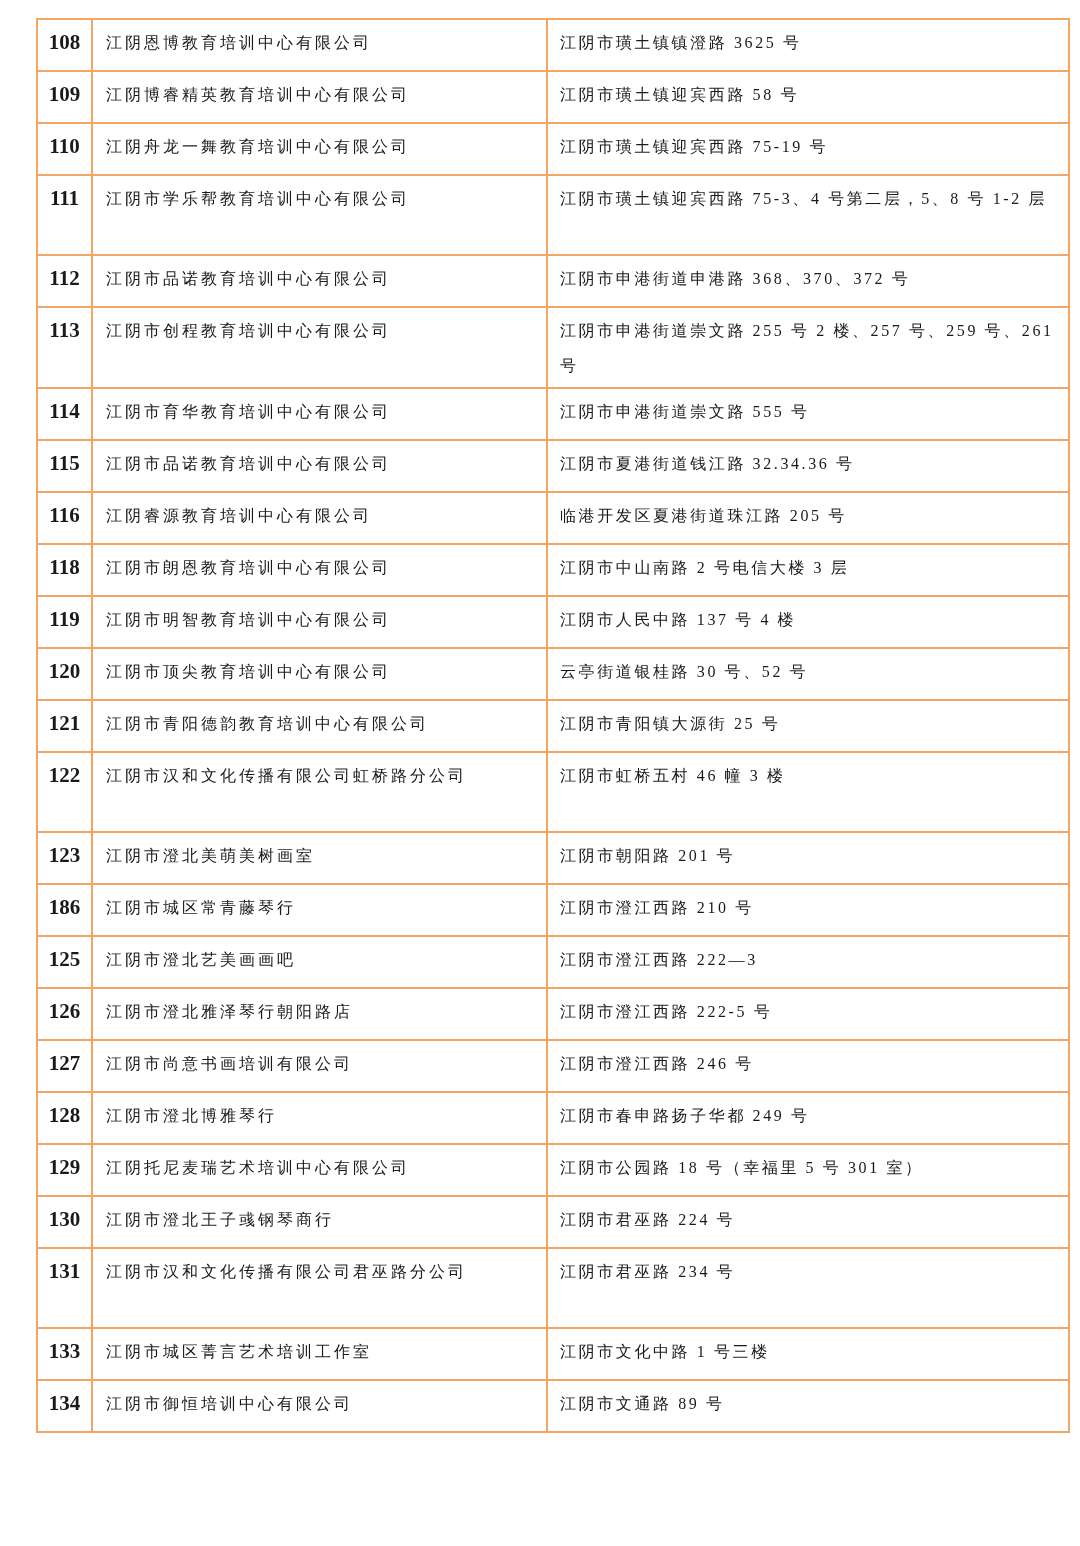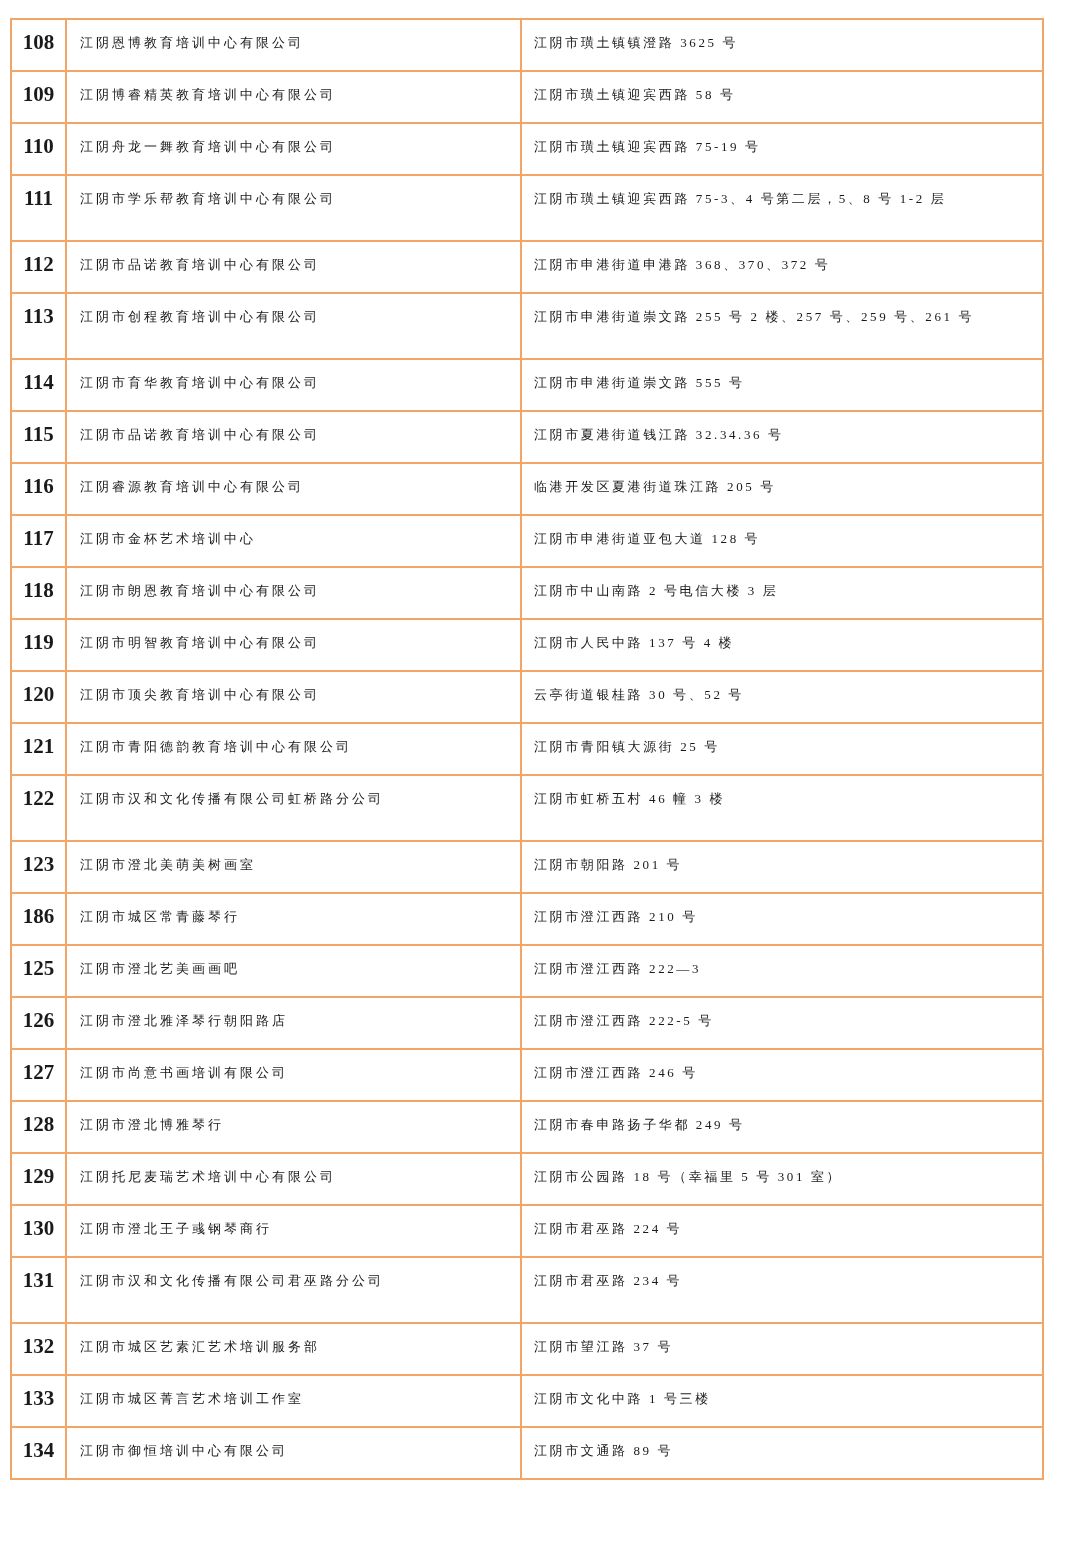--- a/index.html
+++ b/index.html
@@ -10,21 +10,21 @@
   body {
     width: 1080px;
     height: 1546px;
     position: relative;
     overflow: hidden;
     font-family: "DejaVu Serif", "Liberation Serif", serif;
     color: #1a1a1a;
   }
   .table-wrap {
     position: absolute;
-    left: 10px;
+    left: 36px;
     top: 18px;
     width: 1032px;
   }
   table {
     border-collapse: collapse;
     width: 1032px;
     table-layout: fixed;
   }
   td {
     border: 2px solid #f2a564;
@@ -37,33 +37,33 @@
   col.c-addr { width: 522px; }
   td.num {
     font-family: "Liberation Serif", "DejaVu Serif", serif;
     font-weight: bold;
     font-size: 21px;
     text-align: center;
     padding-top: 10px;
     letter-spacing: 0px;
   }
   td.name, td.addr {
-    font-size: 13px;
+    font-size: 16px;
     line-height: 35px;
     padding: 5px 12px 4px 13px;
     letter-spacing: 3px;
     word-break: break-all;
   }
   td.addr {
     padding-left: 12px;
     letter-spacing: 2.6px;
     font-family: Liberation Serif, serif;
   }
   tr.r1 td { height: 52px; }
-  tr.r2 td { height: 66px; }
+  tr.r2 td { height: 80px; }
 </style>
 </head>
 <body>
 
 <div class="table-wrap">
   <table>
     <colgroup>
       <col class="c-num">
       <col class="c-name">
       <col class="c-addr">
@@ -109,25 +109,20 @@
           <td class="num">115</td>
           <td class="name">江阴市品诺教育培训中心有限公司</td>
           <td class="addr">江阴市夏港街道钱江路 32.34.36 号</td>
         </tr>
         <tr class="r1">
           <td class="num">116</td>
           <td class="name">江阴睿源教育培训中心有限公司</td>
           <td class="addr">临港开发区夏港街道珠江路 205 号</td>
         </tr>
         <tr class="r1">
-          <td class="num">117</td>
-          <td class="name">江阴市金杯艺术培训中心</td>
-          <td class="addr">江阴市申港街道亚包大道 128 号</td>
-        </tr>
-        <tr class="r1">
           <td class="num">118</td>
           <td class="name">江阴市朗恩教育培训中心有限公司</td>
           <td class="addr">江阴市中山南路 2 号电信大楼 3 层</td>
         </tr>
         <tr class="r1">
           <td class="num">119</td>
           <td class="name">江阴市明智教育培训中心有限公司</td>
           <td class="addr">江阴市人民中路 137 号 4 楼</td>
         </tr>
         <tr class="r1">
@@ -182,25 +177,20 @@
         </tr>
         <tr class="r1">
           <td class="num">130</td>
           <td class="name">江阴市澄北王子彧钢琴商行</td>
           <td class="addr">江阴市君巫路 224 号</td>
         </tr>
         <tr class="r2">
           <td class="num">131</td>
           <td class="name">江阴市汉和文化传播有限公司君巫路分公司</td>
           <td class="addr">江阴市君巫路 234 号</td>
-        </tr>
-        <tr class="r1">
-          <td class="num">132</td>
-          <td class="name">江阴市城区艺素汇艺术培训服务部</td>
-          <td class="addr">江阴市望江路 37 号</td>
         </tr>
         <tr class="r1">
           <td class="num">133</td>
           <td class="name">江阴市城区菁言艺术培训工作室</td>
           <td class="addr">江阴市文化中路 1 号三楼</td>
         </tr>
         <tr class="r1">
           <td class="num">134</td>
           <td class="name">江阴市御恒培训中心有限公司</td>
           <td class="addr">江阴市文通路 89 号</td>

